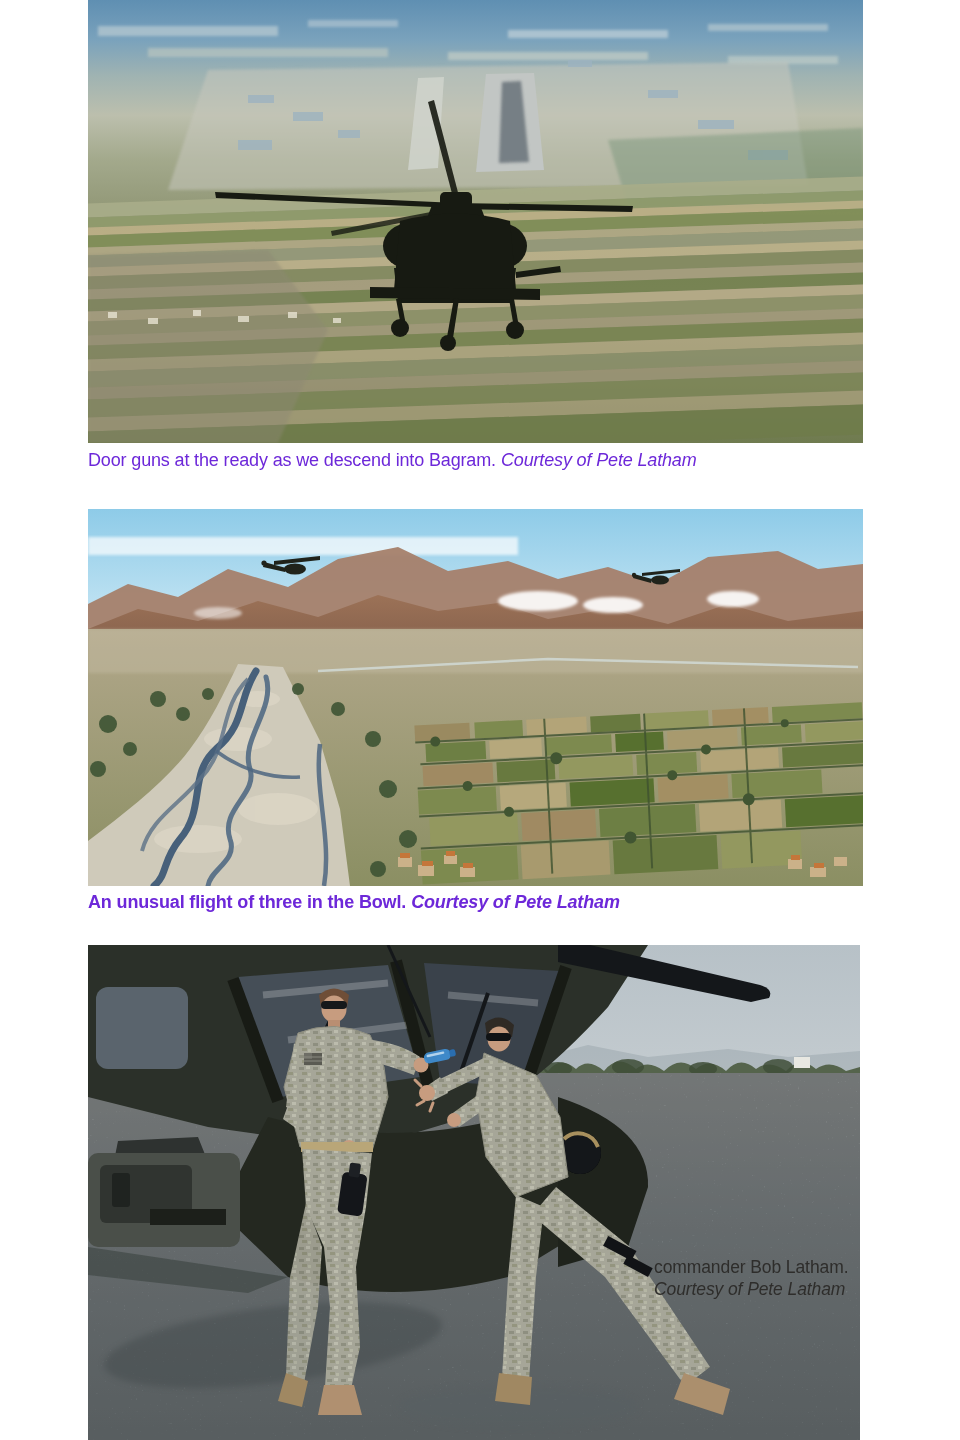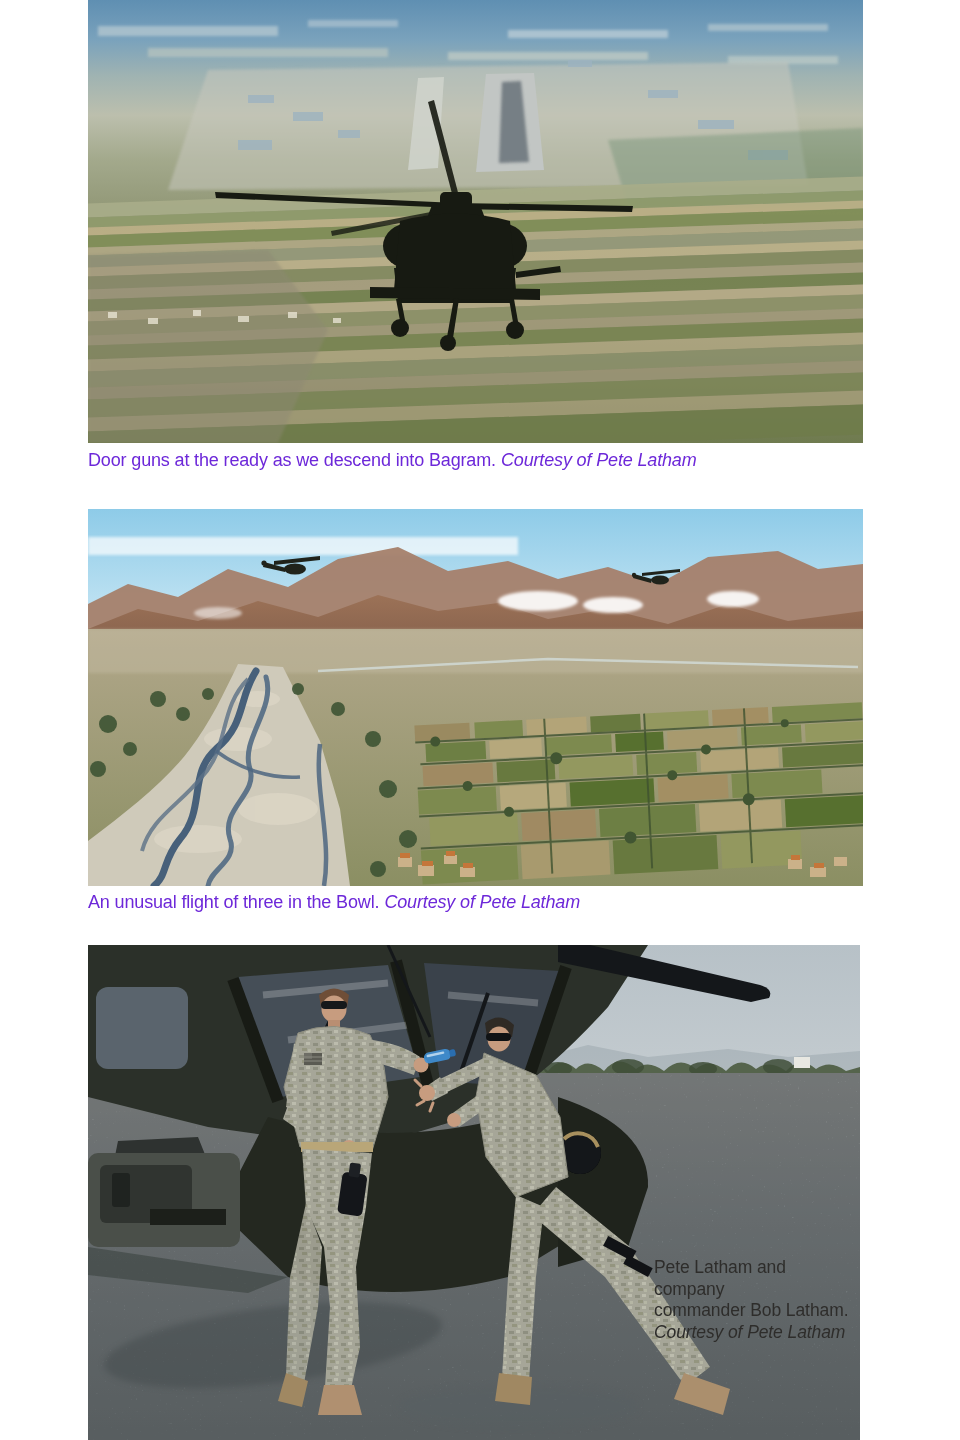--- a/index.html
+++ b/index.html
@@ -11,21 +11,21 @@
   figure svg{display:block;}
   #fig1{left:88px;top:0;width:775px;height:443px;}
   #fig2{left:88px;top:509px;width:775px;height:377px;}
   #fig3{left:88px;top:945px;width:772px;height:495px;}
   .caption{
     position:absolute;left:88px;width:775px;
     font-size:18px;line-height:22px;color:#6d28d9;letter-spacing:-0.15px;
   }
   .caption em{font-style:italic;margin-left:.28em;}
   #cap1{top:449px;}
-  #cap2{top:891px;}
+  #cap2{top:891px;font-weight:bold;}
   .overlay-caption{
     position:absolute;left:566px;top:312px;width:200px;
     font-size:17.5px;line-height:21.5px;color:#2e2d2b;letter-spacing:-0.1px;
   }
   .overlay-caption em{font-style:italic;}
 </style>
 </head>
 <body>
 
 <figure id="fig1">
@@ -430,17 +430,16 @@
       <path d="M468,242 L542,302 L622,422 L597,441 L517,332 L444,270 Z" fill="url(#acu)"></path>
       <g>
         <rect x="516" y="298" width="32" height="11" fill="#111316" transform="rotate(28 532 303)"></rect>
         <rect x="536" y="316" width="28" height="10" fill="#111316" transform="rotate(28 550 321)"></rect>
       </g>
       <path d="M596,428 L642,444 L635,470 L586,454 Z" fill="#ab8f6d"></path>
       <path d="M411,428 L444,432 L442,460 L407,456 Z" fill="#a08862"></path>
     </g>
   </svg>
   <div class="overlay-caption">
-    <div>Pete Latham and company</div>
     <div>commander Bob Latham.</div>
     <em>Courtesy of Pete Latham</em>
   </div>
 </figure>
 
 </body></html>

